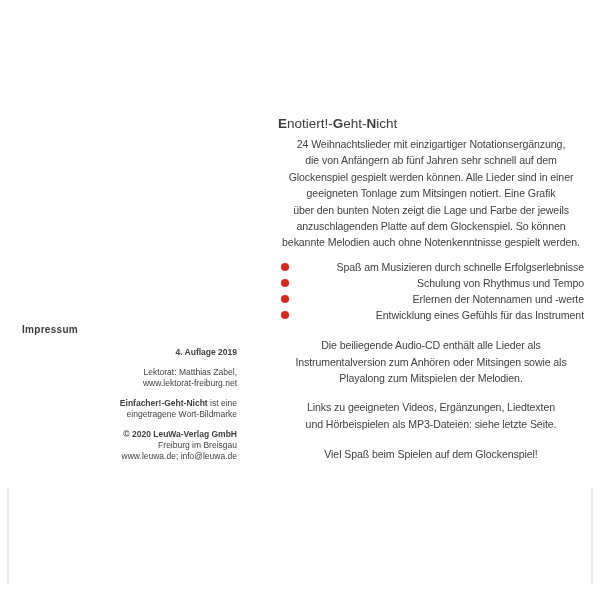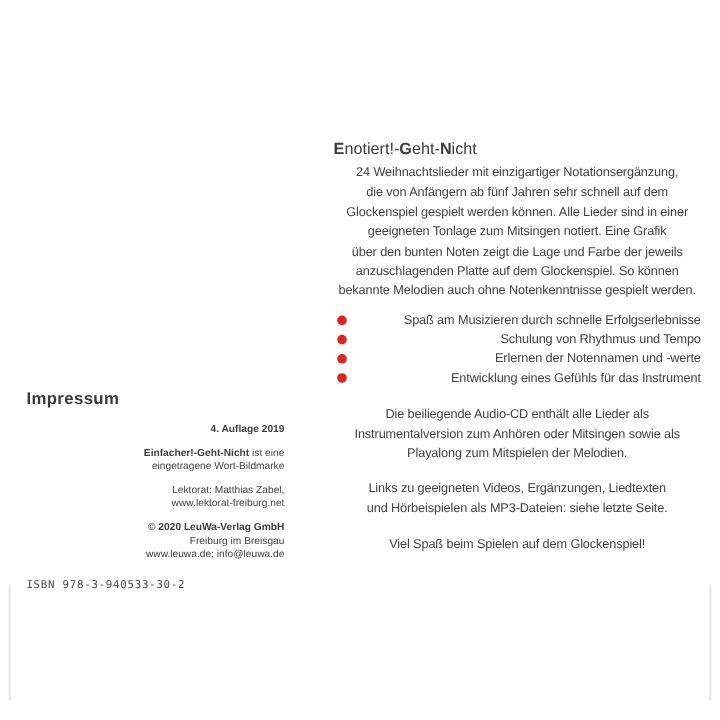--- a/index.html
+++ b/index.html
@@ -9,21 +9,21 @@
     -webkit-font-smoothing:antialiased;
   }
   
   .edge-line{position:absolute;width:2px;height:97px;top:487px;background:#ebebeb;}
   .edge-line.left{left:7px;}
   .edge-line.right{left:591px;}
 
   
   .imprint{position:absolute;left:22px;top:324px;width:215px;}
   .imprint h1{
-    font-size:14px;font-weight:bold;color:#3a3a3a;margin:0 0 12px 0;letter-spacing:.3px;
+    font-size:10px;font-weight:bold;color:#3a3a3a;margin:0 0 12px 0;letter-spacing:.3px;
   }
   .imprint .block{font-size:8.5px;line-height:11px;margin:0 0 9px 0;white-space:pre-line;text-align:right;}
   .imprint .bold{font-weight:bold;color:#3d3d3d;}
   .isbn{
     font-family:"DejaVu Sans Mono",monospace;font-size:9px;letter-spacing:.6px;
     color:#4a4a4a;margin-top:16px;white-space:pre;
   }
 
   
   .descr{position:absolute;left:278px;top:116px;width:306px;}
@@ -48,28 +48,27 @@
 </style>
 </head>
 <body>
 
 <div class="edge-line left"></div>
 <div class="edge-line right"></div>
 
 <div class="imprint">
   <h1>Impressum</h1>
   <p class="block bold">4. Auflage 2019</p>
+  <p class="block">Lektorat: Matthias Zabel,
+www.lektorat-freiburg.net</p>
   <p class="block"><span class="bold">Einfacher!-Geht-Nicht</span><span> ist eine
 eingetragene Wort-Bildmarke</span></p>
-  <p class="block">Lektorat: Matthias Zabel,
-www.lektorat-freiburg.net</p>
   <p class="block"><span class="bold">© 2020 LeuWa-Verlag GmbH</span><span>
 Freiburg im Breisgau
 www.leuwa.de; info@leuwa.de</span></p>
-  <p class="isbn">ISBN 978-3-940533-30-2</p>
 </div>
 
 <div class="descr">
   <p class="title"><b>E</b><span>notiert!-</span><b>G</b><span>eht-</span><b>N</b><span>icht</span></p>
 
   <p class="para intro">24 Weihnachtslieder mit einzigartiger Notationsergänzung,
 die von Anfängern ab fünf Jahren sehr schnell auf dem
 Glockenspiel gespielt werden können. Alle Lieder sind in einer
 geeigneten Tonlage zum Mitsingen notiert. Eine Grafik
 über den bunten Noten zeigt die Lage und Farbe der jeweils

